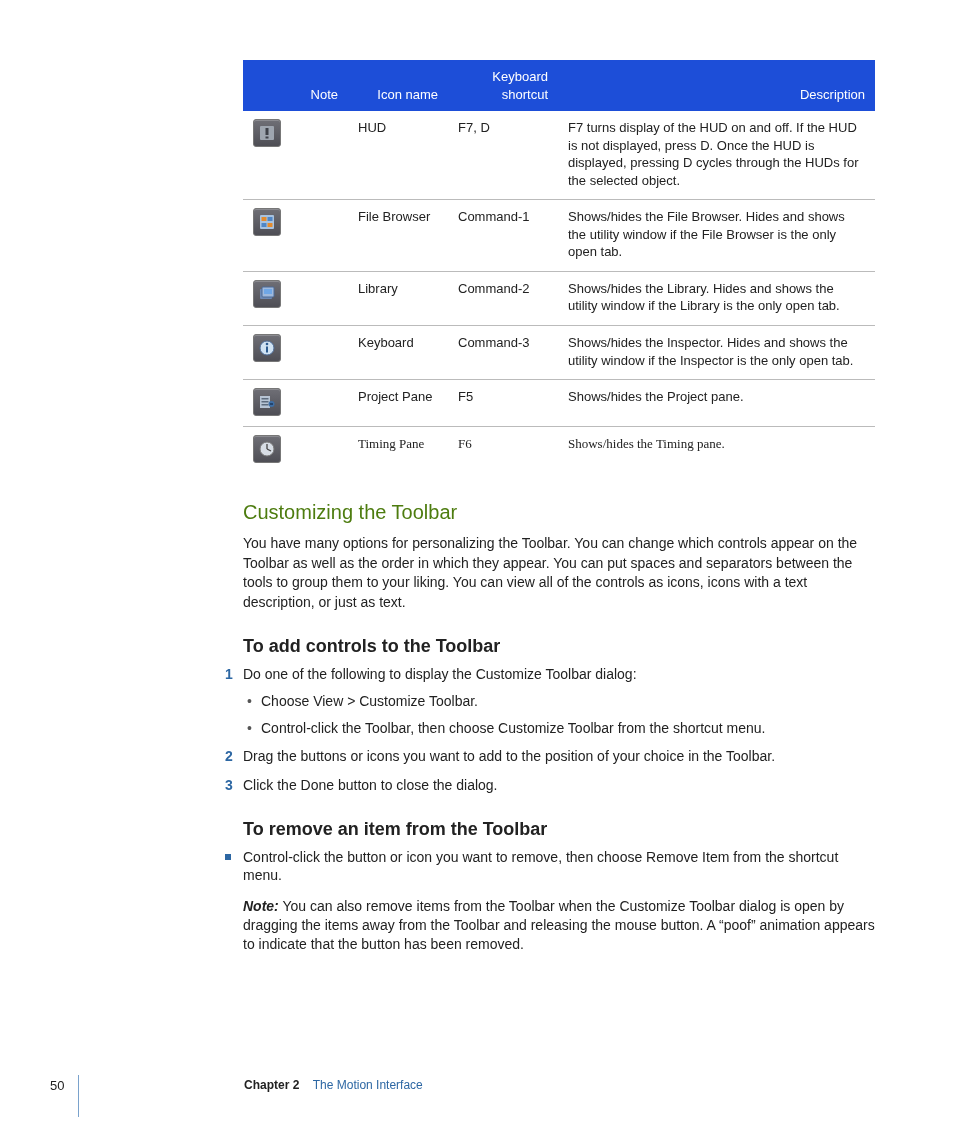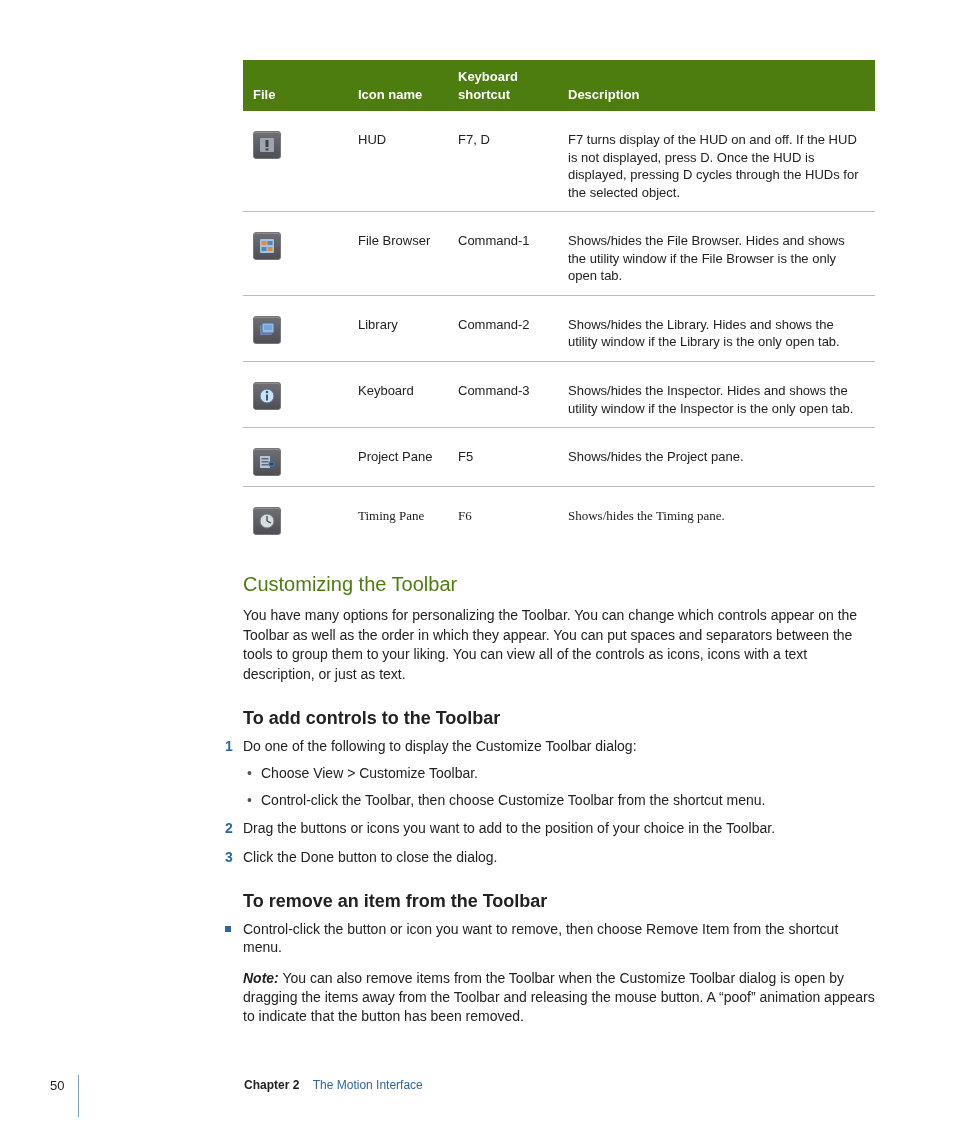--- a/index.html
+++ b/index.html
@@ -17,33 +17,33 @@
     padding: 60px 80px 0 80px;
   }
   
   .tbl {
     width: 632px;
     margin-left: 163px;
     border-collapse: collapse;
     font-size: 13px;
   }
   .tbl thead th {
-    background: #4d7c0f;
+    background: #1d4ed8;
     color: #fff;
-    font-weight: 700;
-    text-align: left;
+    font-weight: 400;
+    text-align: right;
     padding: 8px 10px 8px 10px;
     vertical-align: bottom;
     font-size: 13px;
   }
   .tbl thead th:first-child { width: 105px; }
   .tbl thead th:nth-child(2) { width: 100px; }
   .tbl thead th:nth-child(3) { width: 110px; }
   .tbl tbody td {
-    padding: 20px 10px 10px 10px;
+    padding: 8px 10px 10px 10px;
     vertical-align: top;
     border-bottom: 1px solid #bbb;
     font-size: 13px;
   }
   .tbl tbody tr:last-child td { border-bottom: none; font-family: Liberation Serif, serif; }
   .icon-cell { text-align: left; }
   .icon-box {
     width: 28px; height: 28px;
     border: 1px solid #777;
     border-radius: 3px;
@@ -121,21 +121,21 @@
   .footer .chap .title { color: #2d67a3; margin-left: 10px; }
 </style>
 </head>
 <body>
 
 <div class="page">
 
   <table class="tbl">
     <thead>
       <tr>
-        <th>File</th>
+        <th>Note</th>
         <th>Icon name</th>
         <th>Keyboard shortcut</th>
         <th>Description</th>
       </tr>
     </thead>
     <tbody>
 
       <tr>
         <td class="icon-cell">
           <span class="icon-box">

